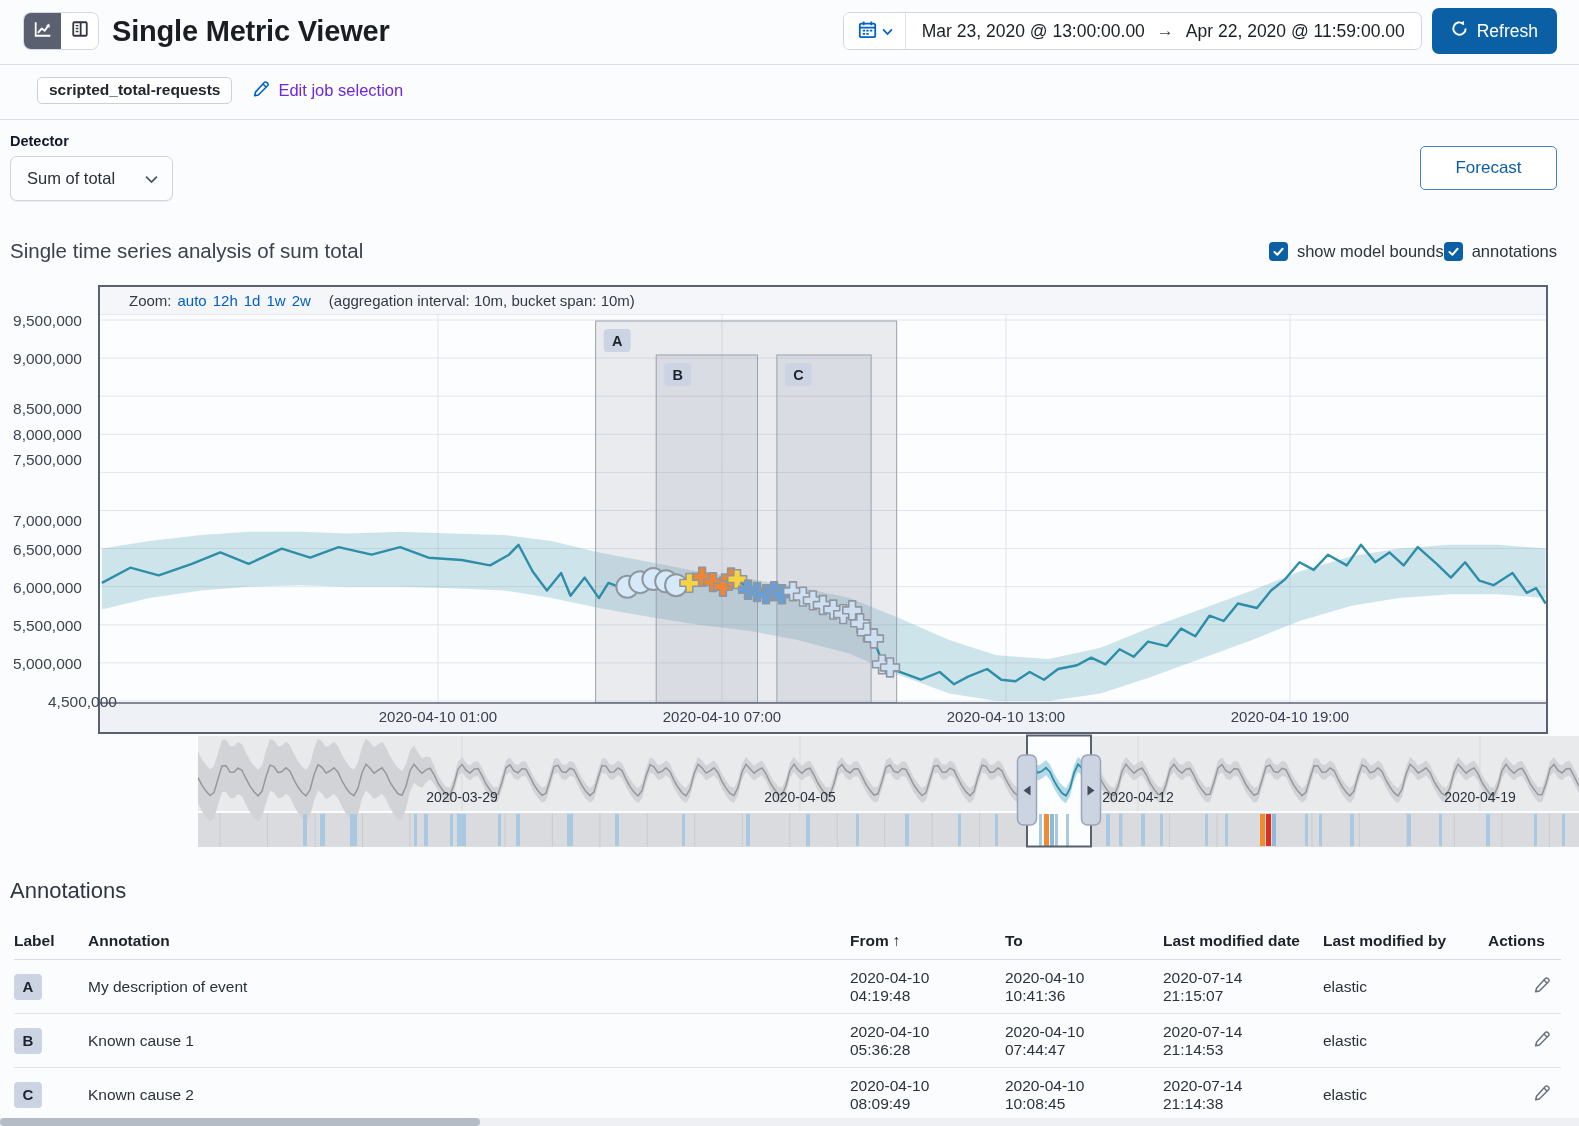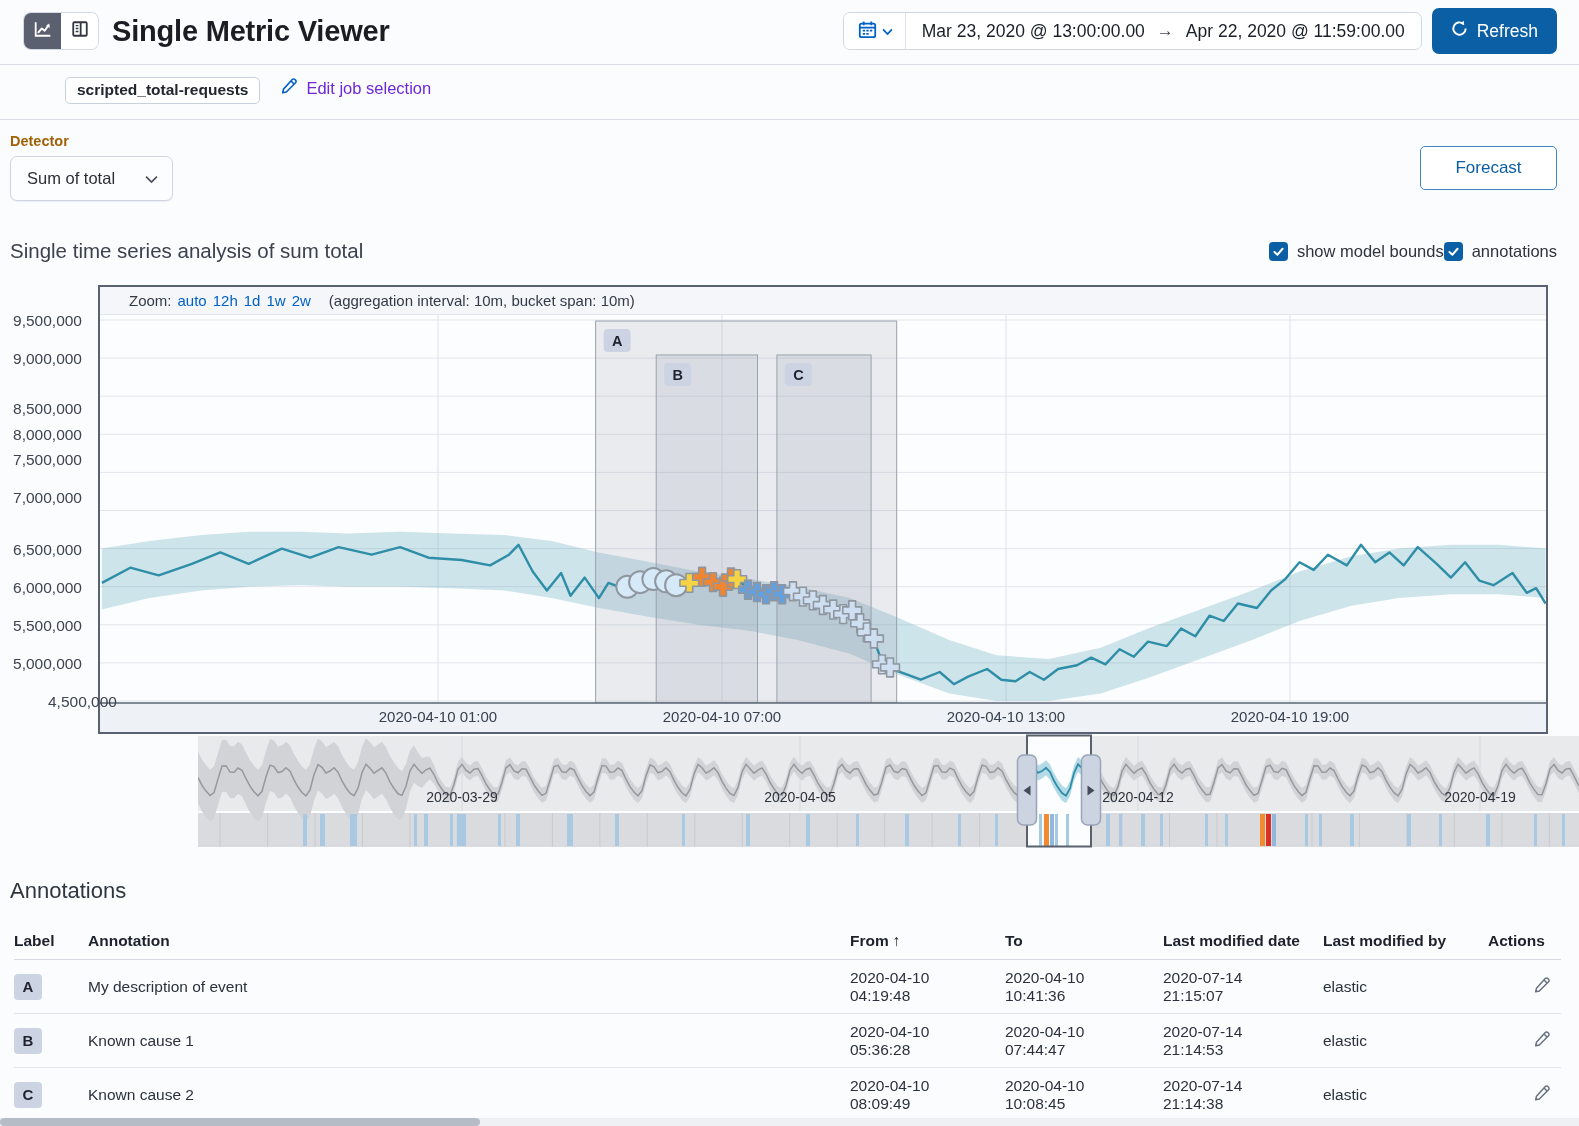--- a/index.html
+++ b/index.html
@@ -21,27 +21,27 @@
   .header-right { margin-left:auto; display:flex; align-items:center; gap:10px; }
   .datepicker { display:flex; align-items:stretch; height:38px; background:#fff; border:1px solid #d0d7e2; border-radius:7px; overflow:hidden; }
   .dp-btn { display:flex; align-items:center; gap:5px; padding:0 12px 0 14px; border-right:1px solid #dde3ec; cursor:pointer; background:#fff; border-top:0;border-bottom:0;border-left:0; }
   .dp-dates { display:flex; align-items:center; gap:12px; padding:0 16px; font-size:17.5px; color:#1b1f27; }
   .dp-arrow { color:#404854; font-size:17px; }
   .refresh-btn { height:46px; padding:0 19px; background:#0b5fa5; color:#fff; border:none; border-radius:7px; font-size:17.5px; font-weight:500; display:flex; align-items:center; gap:9px; cursor:pointer; font-family:inherit; }
 
   .divider { border:none; border-top:1px solid #d9dee7; }
 
   
-  .job-row { display:flex; align-items:flex-start; gap:20px; padding:12px 24px 15px 37px;margin-left:28px; }
+  .job-row { display:flex; align-items:center; gap:20px; padding:12px 24px 15px 37px; }
   .job-badge { border:1px solid #c9d1dc; border-radius:5px; padding:3px 11px 4px; font-size:15.5px; font-weight:600; color:#23262e; background:#fff; }
   .edit-link { display:flex; align-items:center; gap:8px; color:#6d28d9; font-size:16.5px; }
 
   
   .detector-row { padding:13px 22px 0 10px; position:relative; }
-  .detector-label { font-size:14.5px; font-weight:700; color:#a16207; margin-bottom:7px; }
+  .detector-label { font-size:14.5px; font-weight:700; color:#0f172a; margin-bottom:7px; }
   .detector-select { width:163px; height:45px; border:1px solid #cfd6e0; border-radius:7px; background:#fcfdfe; display:flex; align-items:center; justify-content:space-between; padding:0 14px 0 16px; font-size:16.5px; color:#2b2f38; cursor:pointer; box-shadow:0 1px 1px rgba(152,162,179,.15); }
   .forecast-btn { position:absolute; right:22px; top:26px; width:137px; height:44px; border:1px solid #3f86c0; border-radius:5px; background:#fff; color:#0b5fa5; font-size:17px; font-weight:500; cursor:pointer; font-family:inherit; }
 
   
   .analysis-row { display:flex; align-items:center; margin-top:38px; padding:0 22px 0 10px; }
   .analysis-heading { font-size:20.5px; font-weight:500; color:#3b414d; }
   .checks { margin-left:auto; display:flex; align-items:center; }
   .check-item { display:flex; align-items:center; gap:9px; font-size:16.5px; color:#2e333d; cursor:pointer; }
   .checkbox { width:19px; height:19px; border-radius:4px; background:#0b5fa5; display:flex; align-items:center; justify-content:center; }
 
@@ -183,21 +183,21 @@
   </div>
 </div>
 
 <div class="chart-wrap">
   <div class="ylabels" id="ylabels">
       <div class="ylabel" style="top: -3px;">9,500,000</div>
       <div class="ylabel" style="top: 35.1px;">9,000,000</div>
       <div class="ylabel" style="top: 85px;">8,500,000</div>
       <div class="ylabel" style="top: 111.3px;">8,000,000</div>
       <div class="ylabel" style="top: 136px;">7,500,000</div>
-      <div class="ylabel" style="top: 174px;">7,000,000</div>
+      <div class="ylabel" style="top: 197px;">7,000,000</div>
       <div class="ylabel" style="top: 225.6px;">6,500,000</div>
       <div class="ylabel" style="top: 263.7px;">6,000,000</div>
       <div class="ylabel" style="top: 301.8px;">5,500,000</div>
       <div class="ylabel" style="top: 339.9px;">5,000,000</div>
       <div class="ylabel" style="top: 378px; padding-left: 48px;">4,500,000</div>
     </div>
   <div class="chart-frame">
     <div class="zoom-bar">
       <span>Zoom:</span>
       <a>auto</a>

